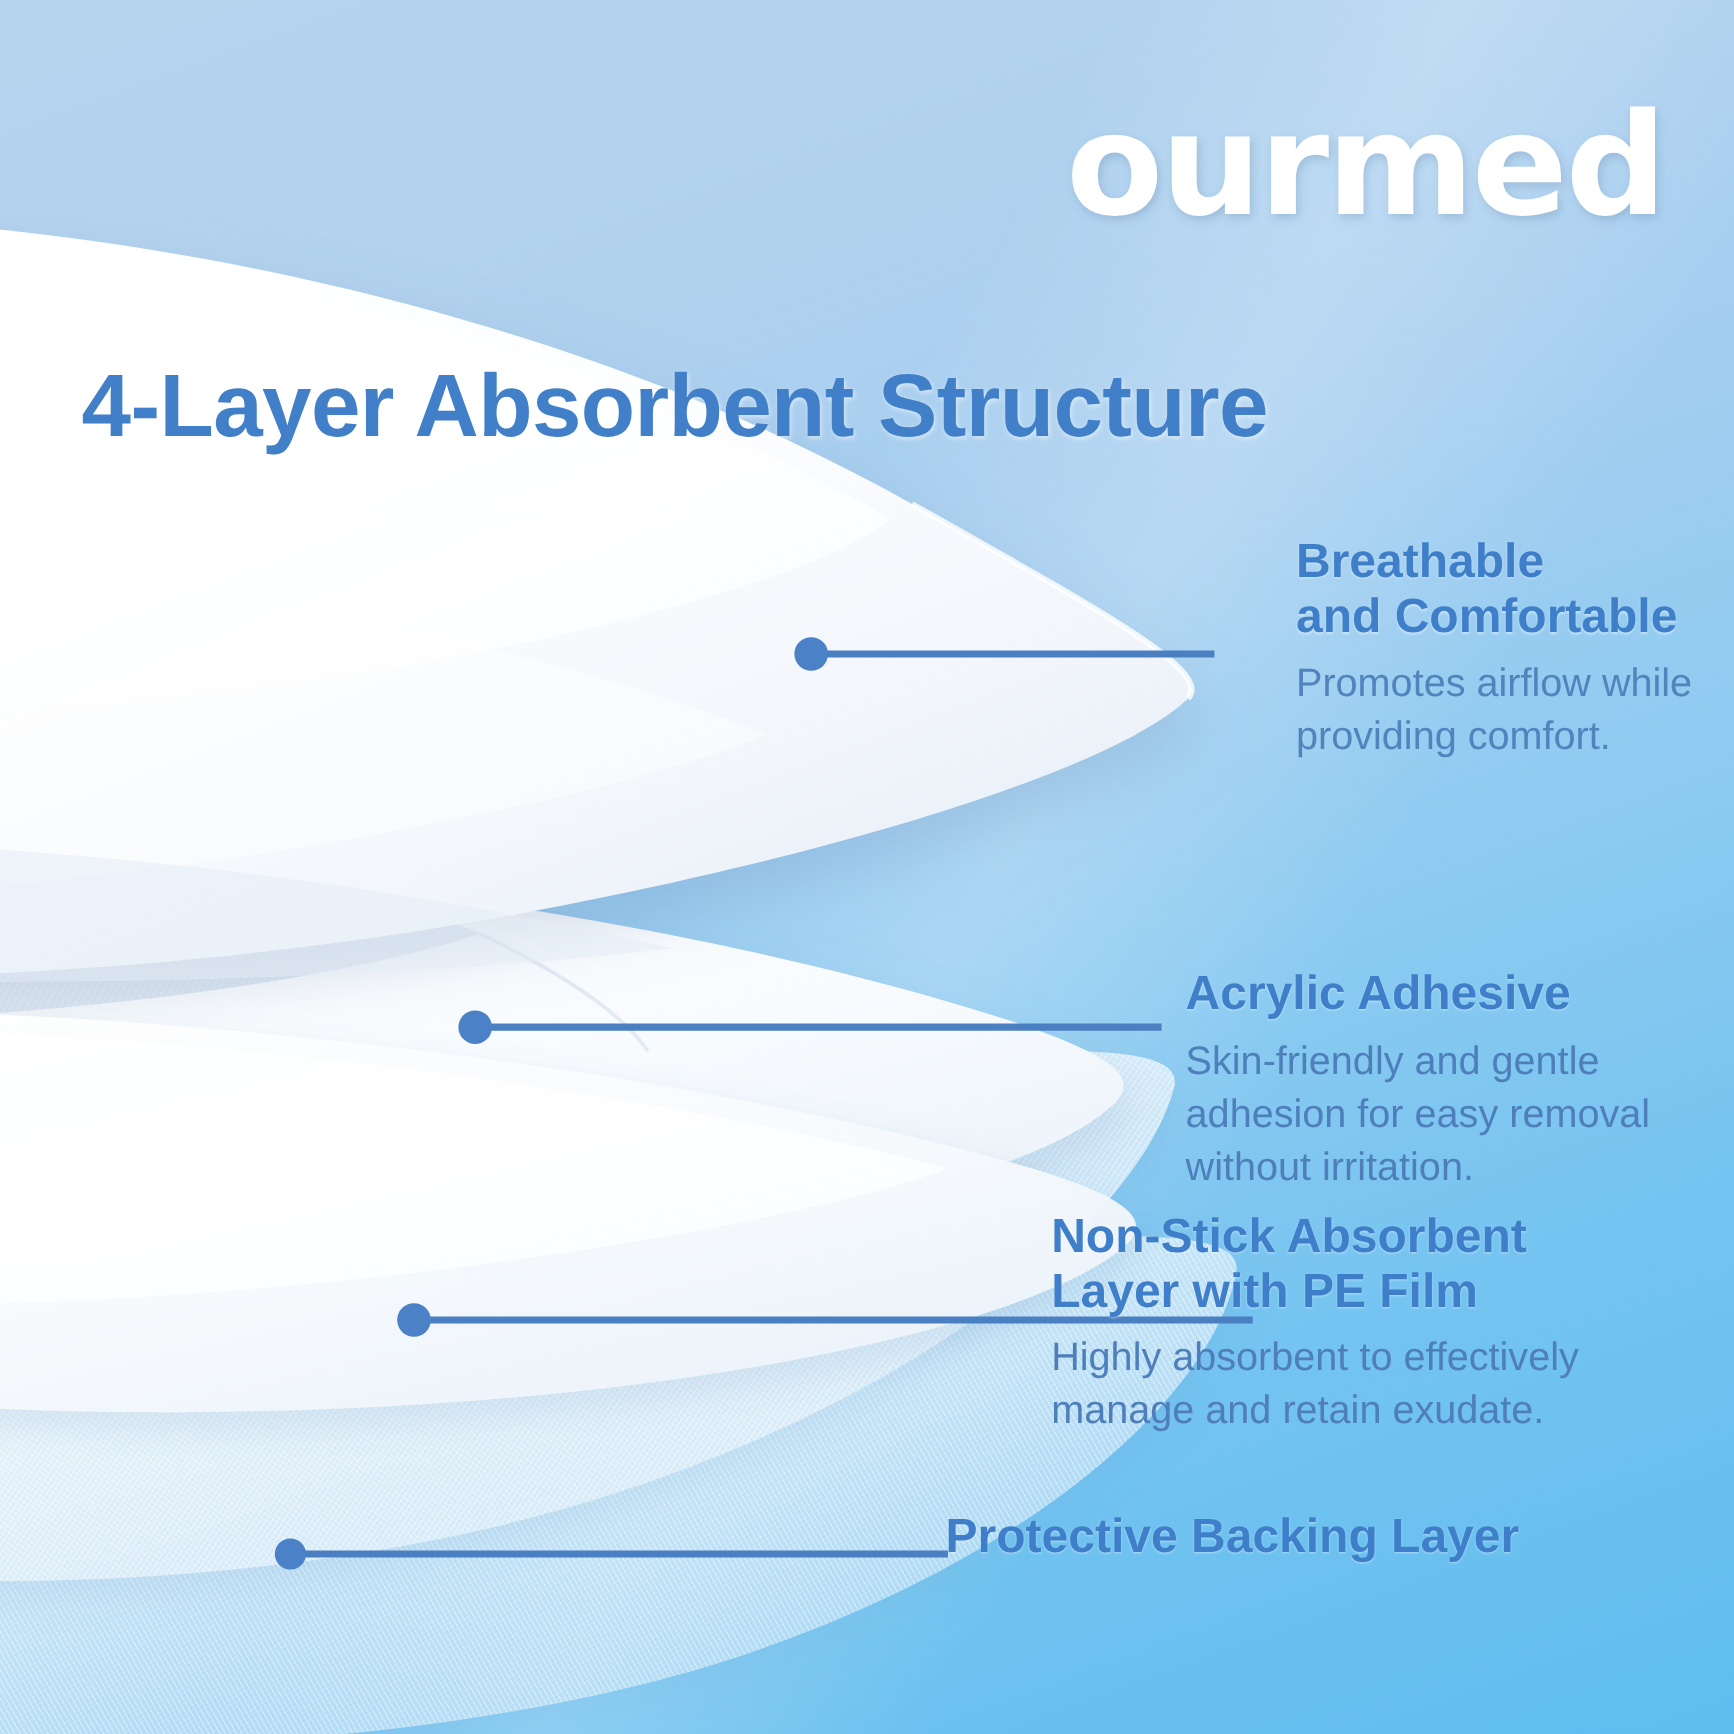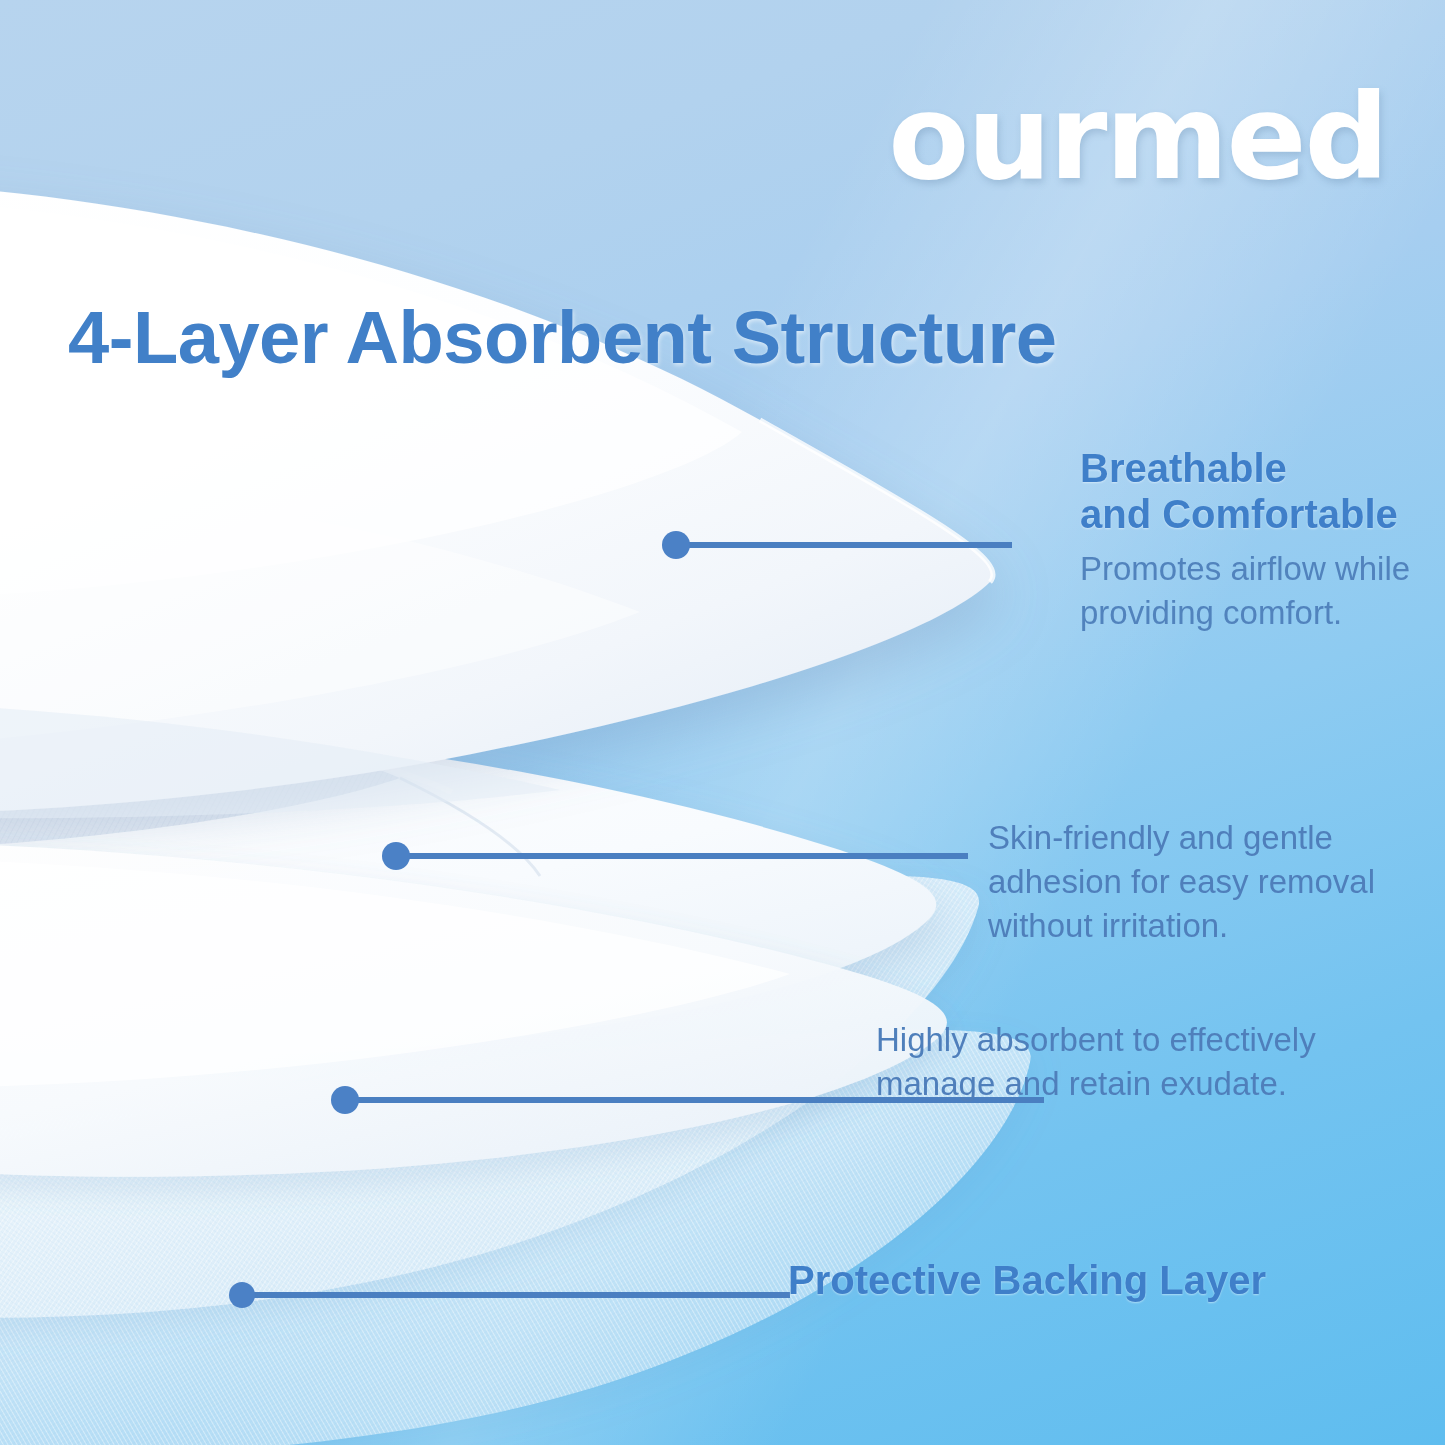--- a/index.html
+++ b/index.html
@@ -302,24 +302,29 @@
 
   <div class="callout" id="callout-1">
     <div class="callout-heading">
       <span>Breathable</span><br>
       <span>and Comfortable</span>
     </div>
     <p class="callout-body">Promotes airflow while providing comfort.</p>
   </div>
 
   <div class="callout" id="callout-2">
+    <div class="callout-heading">Acrylic Adhesive</div>
     <p class="callout-body">Skin-friendly and gentle adhesion for easy removal without irritation.</p>
   </div>
 
   <div class="callout" id="callout-3">
+    <div class="callout-heading">
+      <span>Non-Stick Absorbent</span><br>
+      <span>Layer with PE Film</span>
+    </div>
     <p class="callout-body">Highly absorbent to effectively manage and retain exudate.</p>
   </div>
 
   <div class="callout" id="callout-4">
     <div class="callout-heading">Protective Backing Layer</div>
   </div>
 
 </div>
 
 </body></html>

